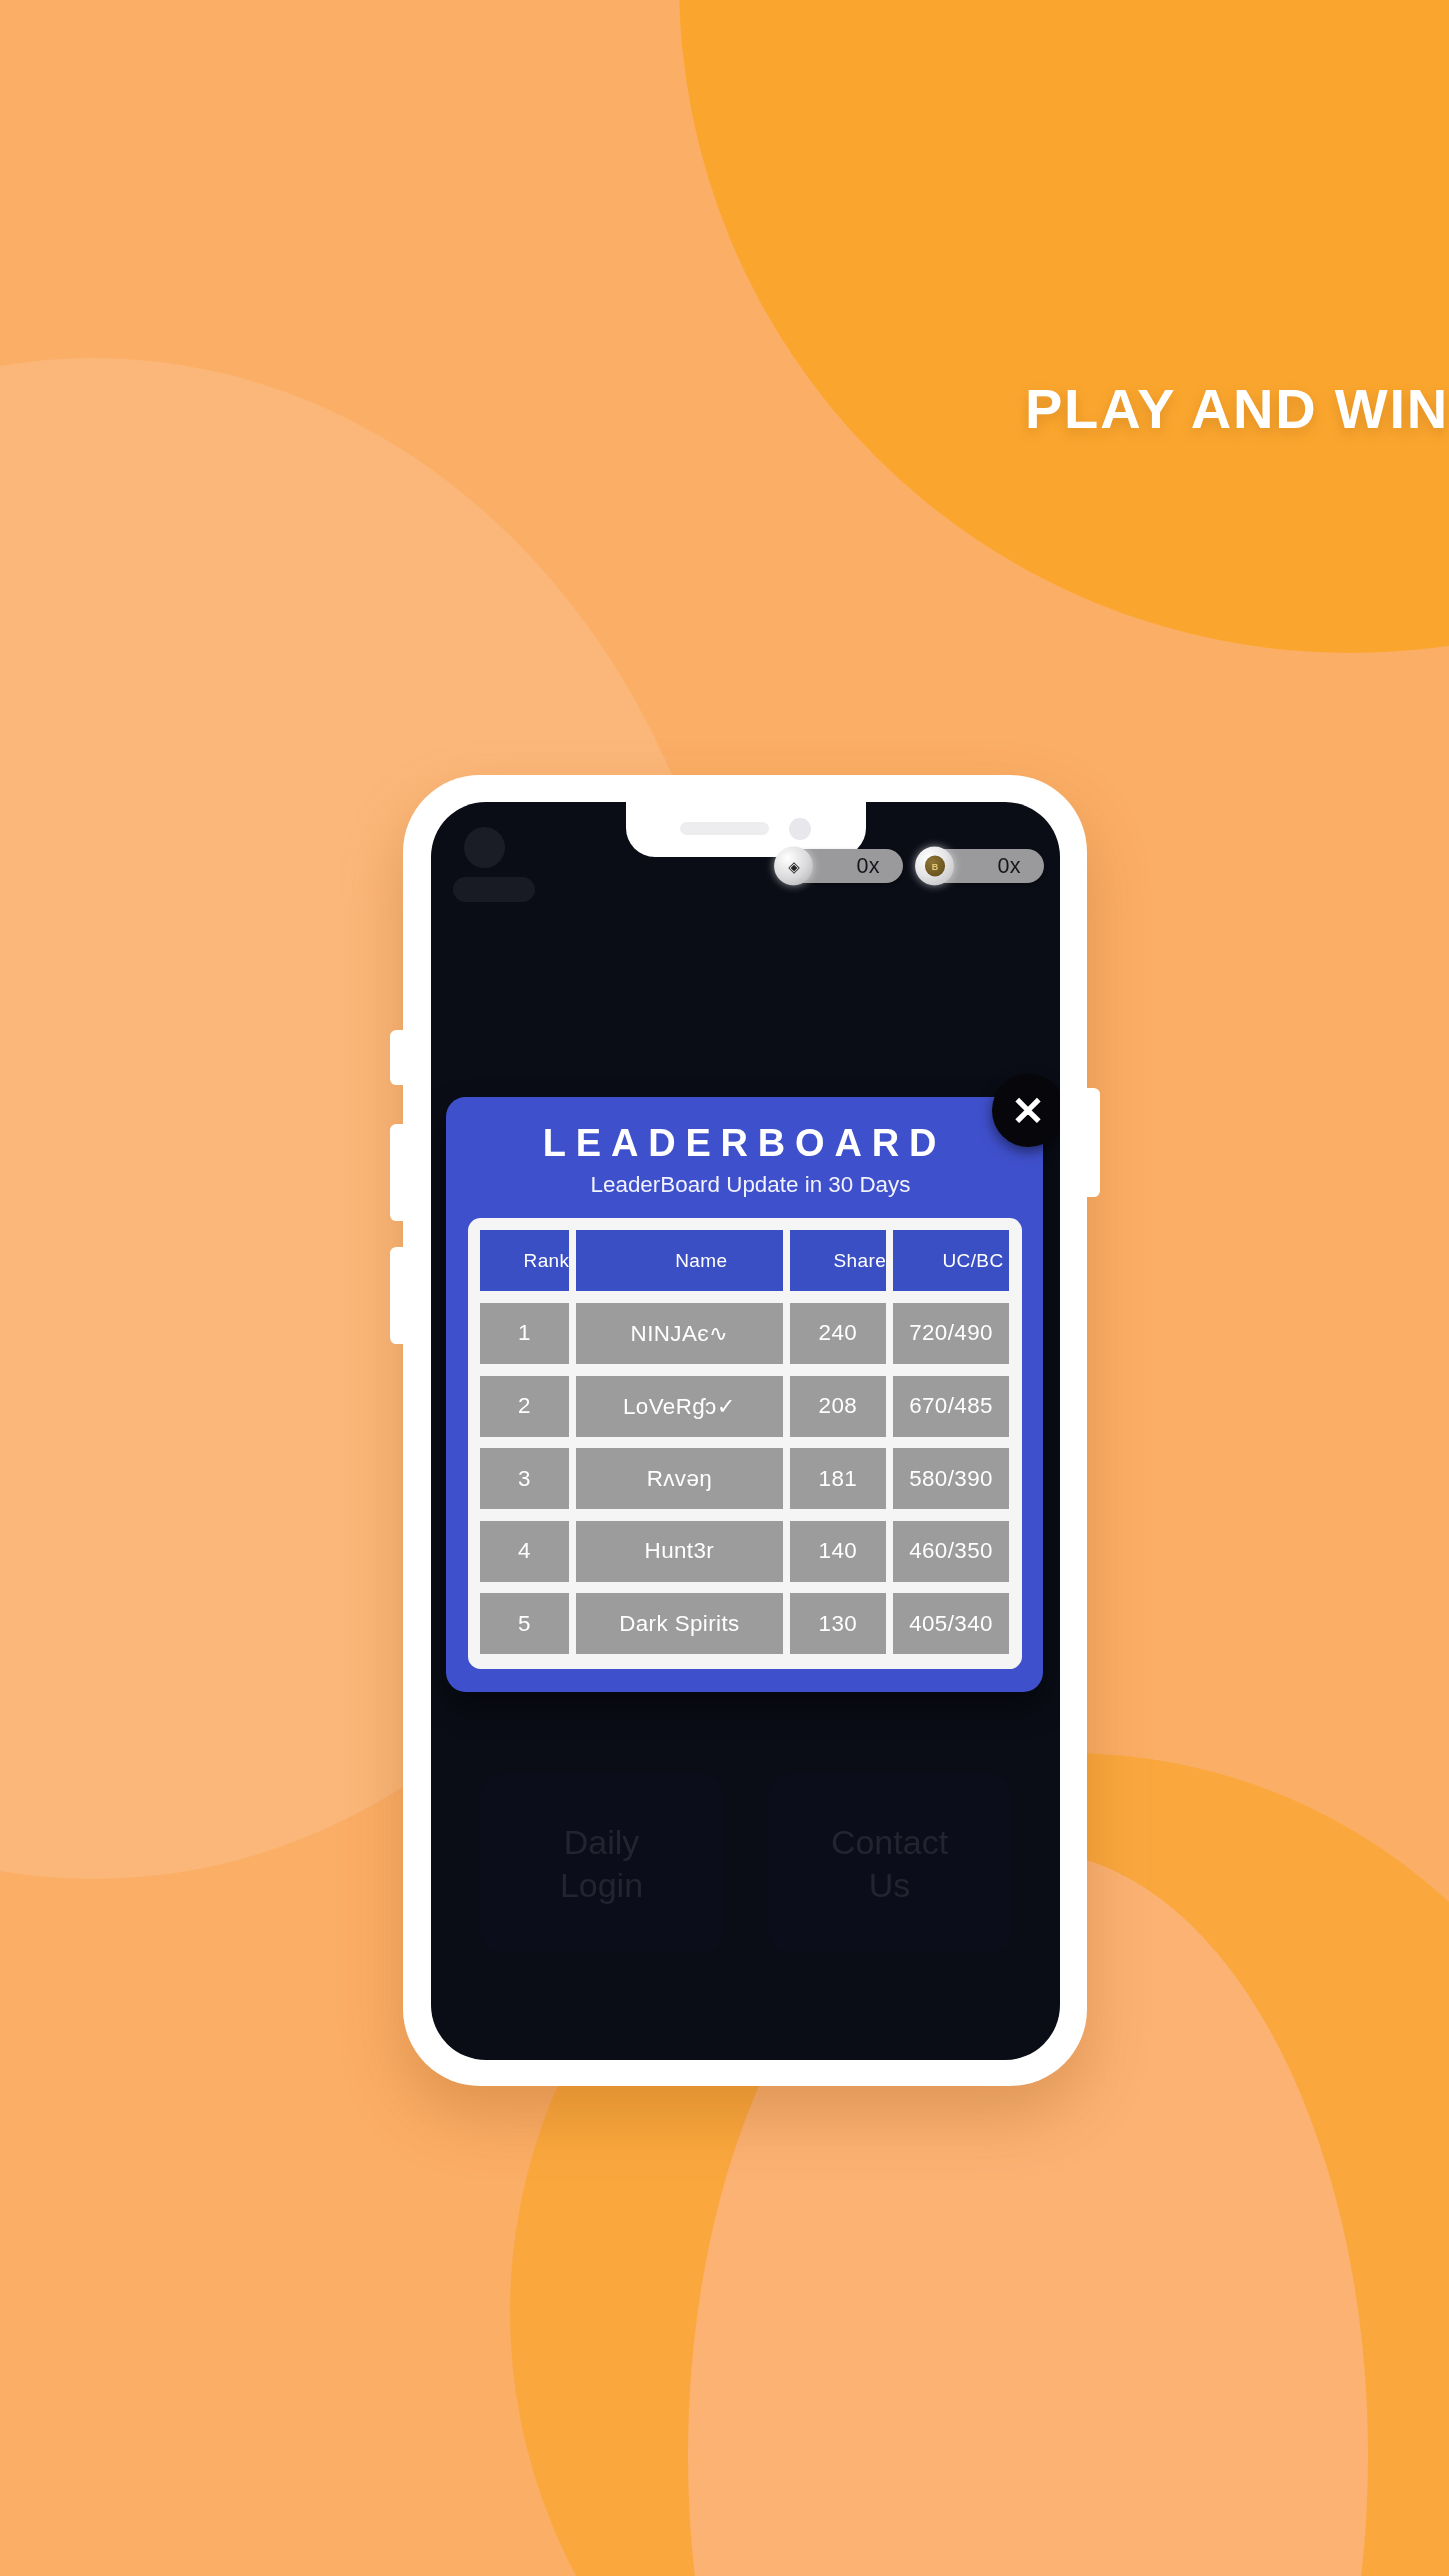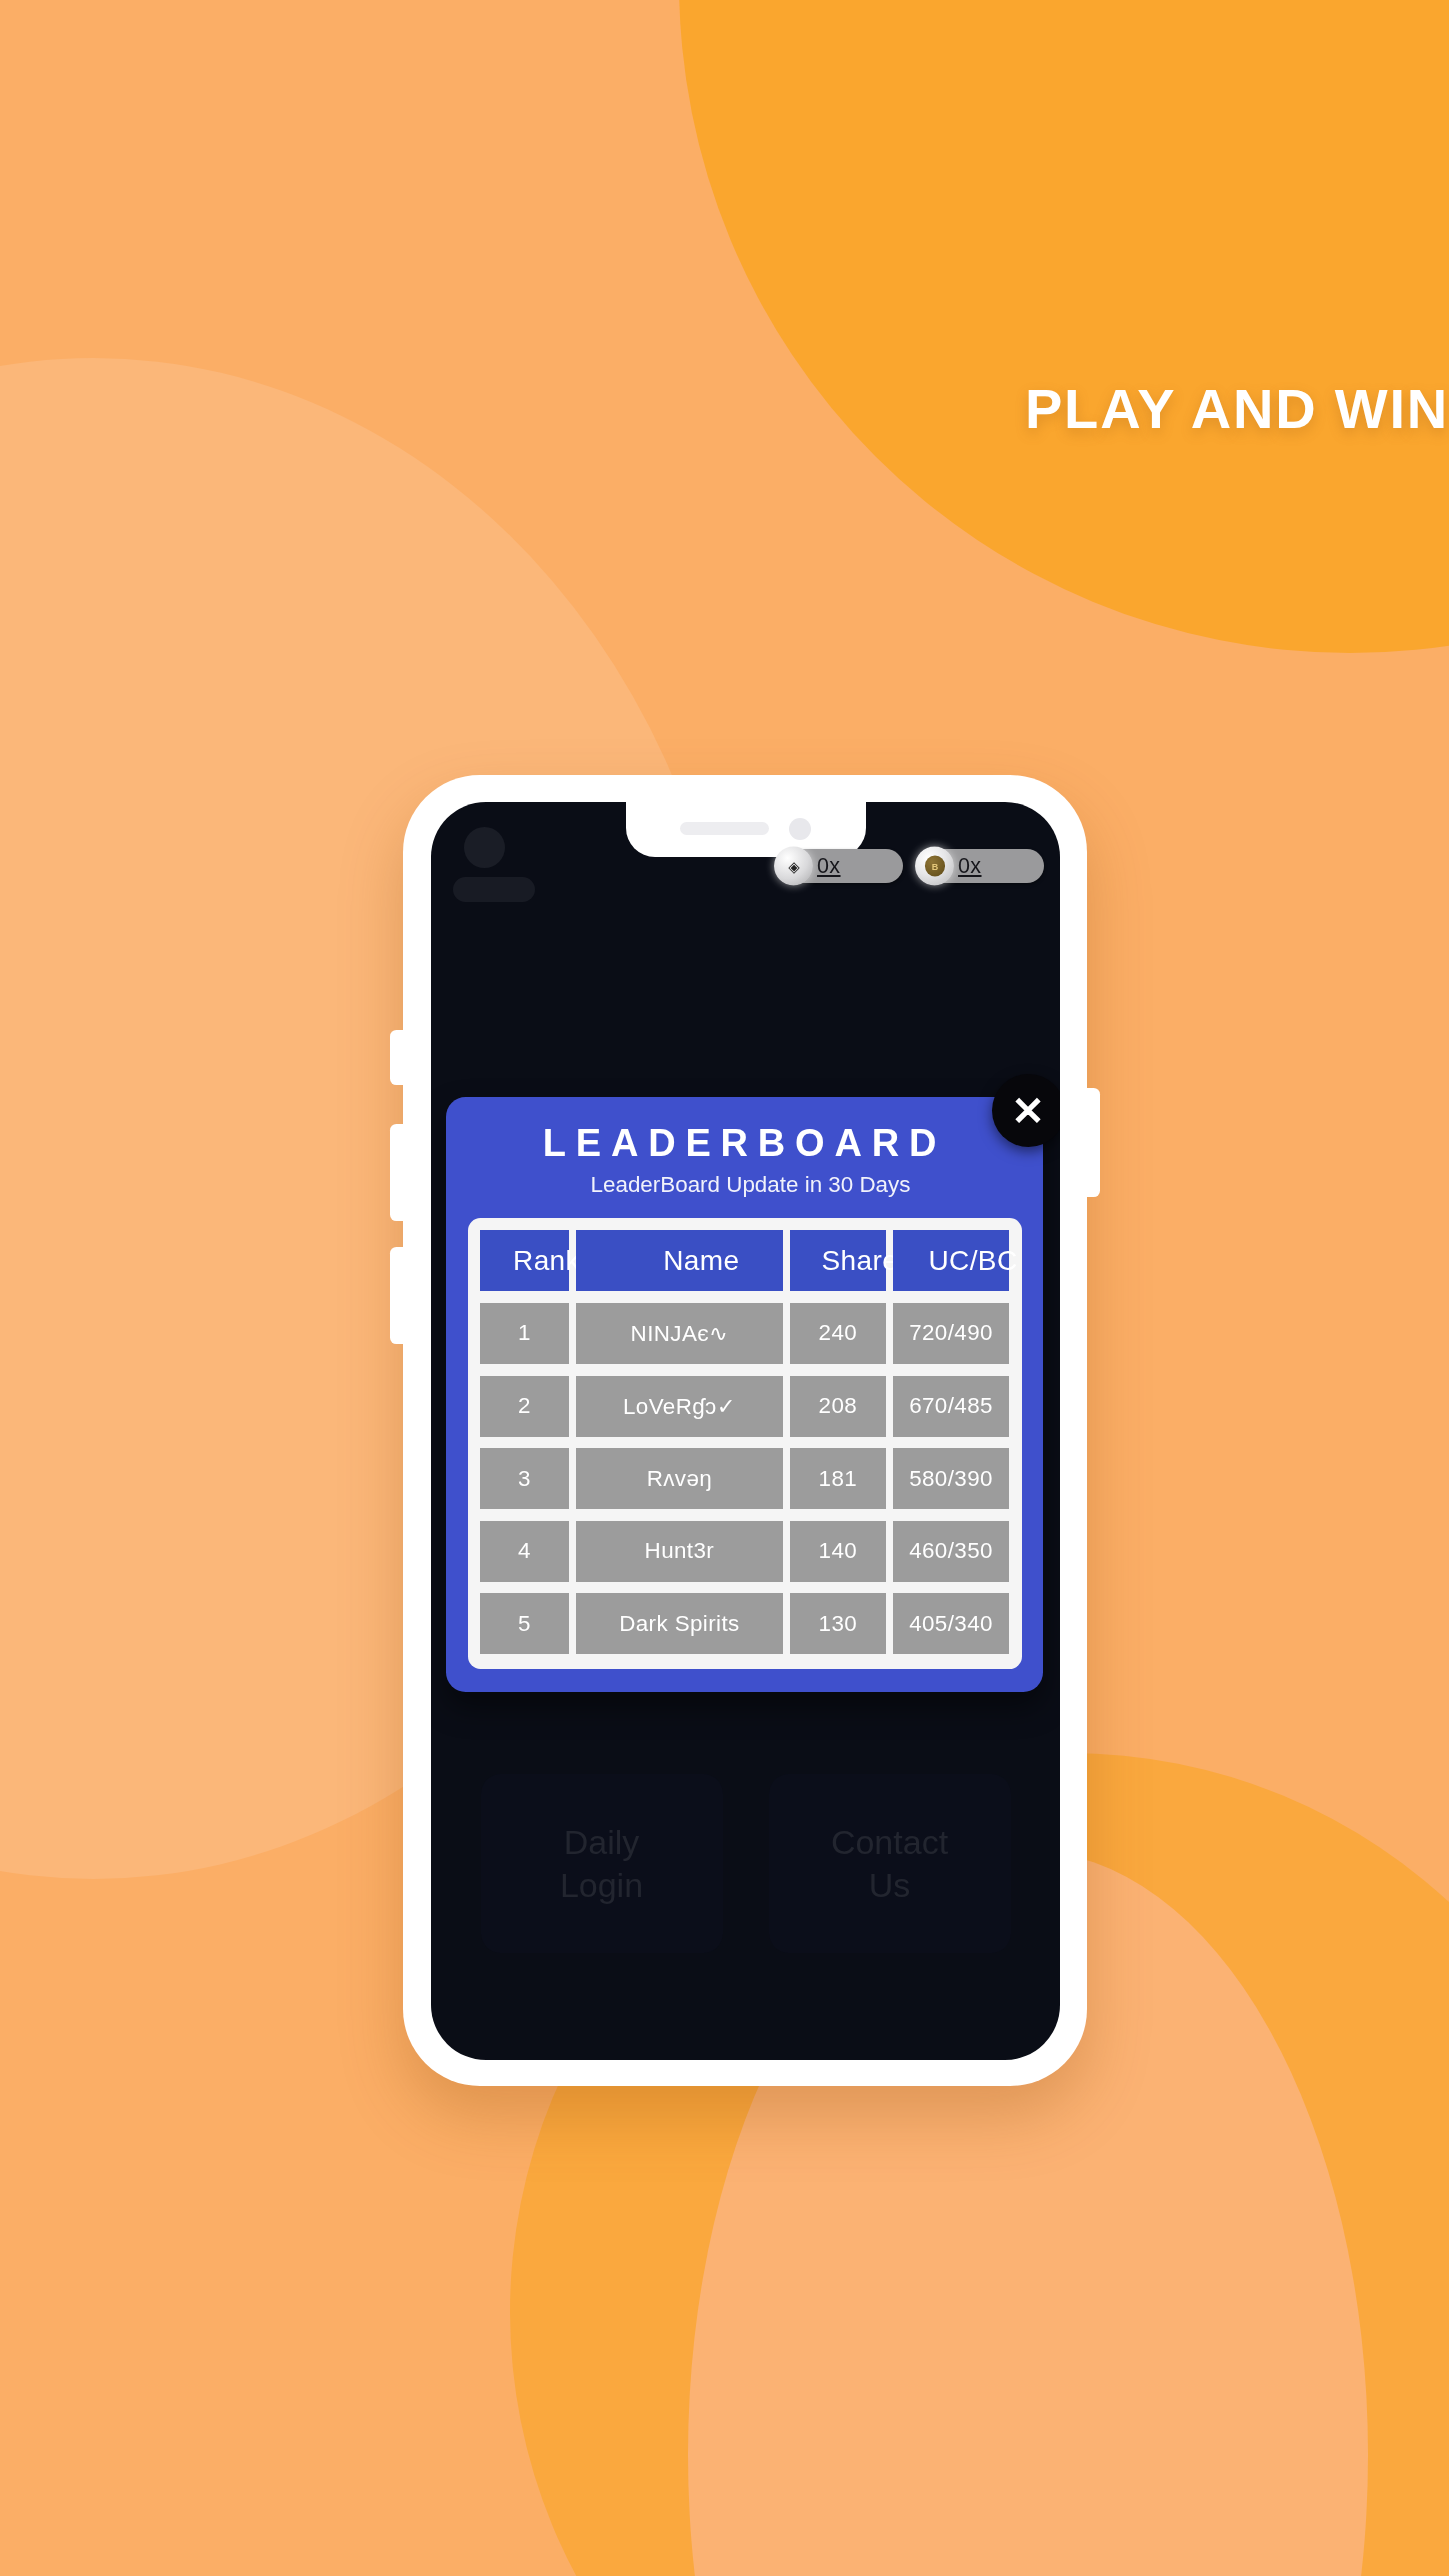--- a/index.html
+++ b/index.html
@@ -166,26 +166,25 @@
     color:#6B5520;
   }
   .currency-icon.bc .coin-core {
     width:20.6px; height:20.6px; border-radius:50%;
     background:radial-gradient(circle at 35% 30%,#8E7435 0%,#5E4A18 100%);
     display:flex; align-items:center; justify-content:center;
     font-size:9px; color:#E4C77A; font-weight:bold;
   }
   .currency-value {
     flex:1;
-    text-align:left;
+    text-align:right;
     font-size:21.5px;
     color:#15151A;
     font-family:"Liberation Sans", sans-serif;
     letter-spacing:0.4px;
-    text-decoration:underline;
   }
 
   
   #modal {
     position:absolute;
     left:15px; top:295px;
     width:597px;
     background:#3F50CC;
     border-radius:19.7px;
     z-index:20;
@@ -248,21 +247,21 @@
     letter-spacing:0.4px;
     text-align:center;
   }
   .col-rank  { width:89px; flex:none; }
   .col-name  { flex:1; }
   .col-share { width:96px; flex:none; }
   .col-ucbc  { width:116px; flex:none; }
 
   #lb-header .lb-cell {
     background:#3A4FC4;
-    font-size:28px;
+    font-size:19px;
     padding-left:44px;
   }
   .lb-body-row .lb-cell {
     background:#9C9C9C;
   }
 
   
   #bottom-buttons {
     position:absolute;
     left:0; bottom:107px;

